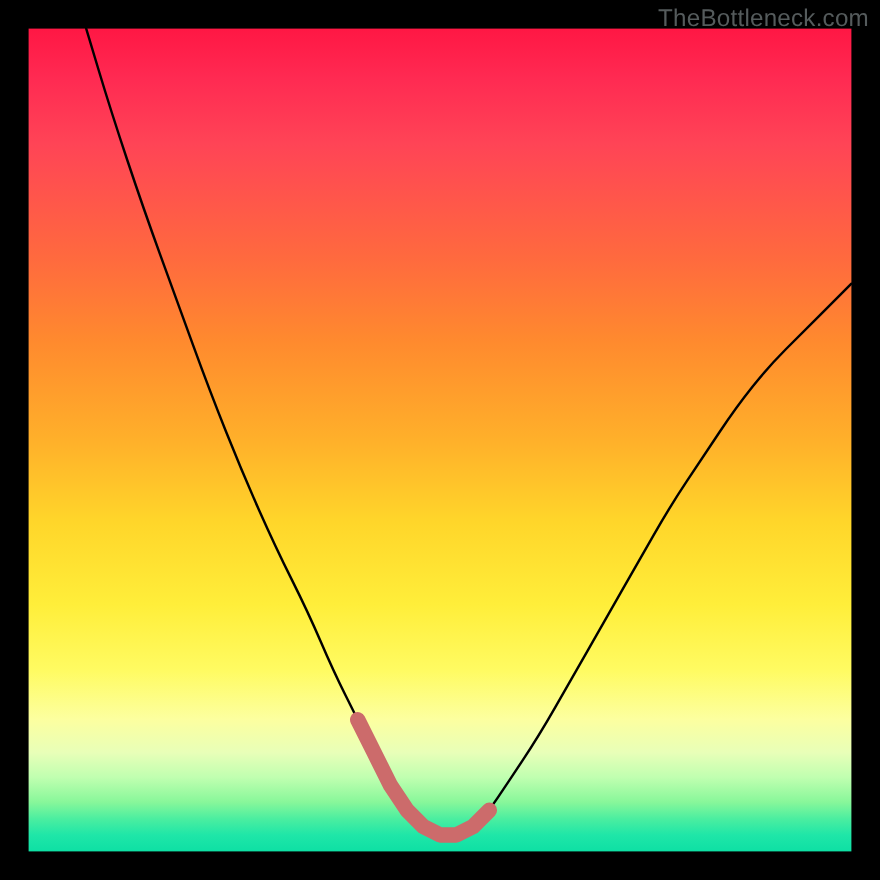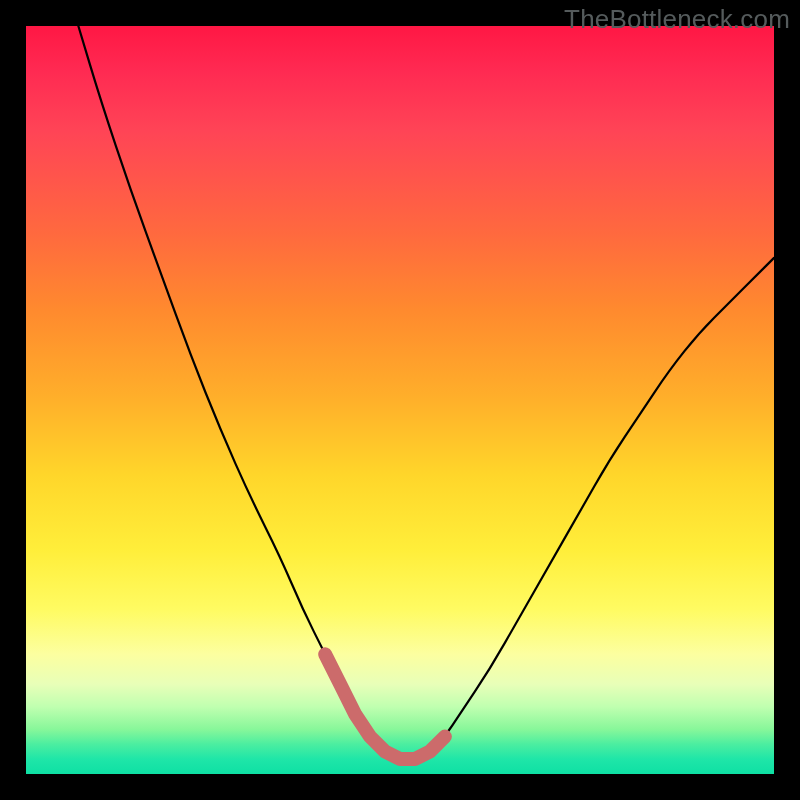--- a/index.html
+++ b/index.html
@@ -50,21 +50,21 @@
     top: 26px;
     width: 748px;
     height: 748px;
     overflow: visible;
   }
   .watermark {
     position: absolute;
     top: 4px;
     right: 10px;
     color: #555b5c;
-    font-size: 26px;
+    font-size: 22px;
     font-weight: 500;
     letter-spacing: 0.2px;
   }
 </style>
 </head>
 <body>
 
 <div class="frame">
 
   <div class="plot-area"></div>

